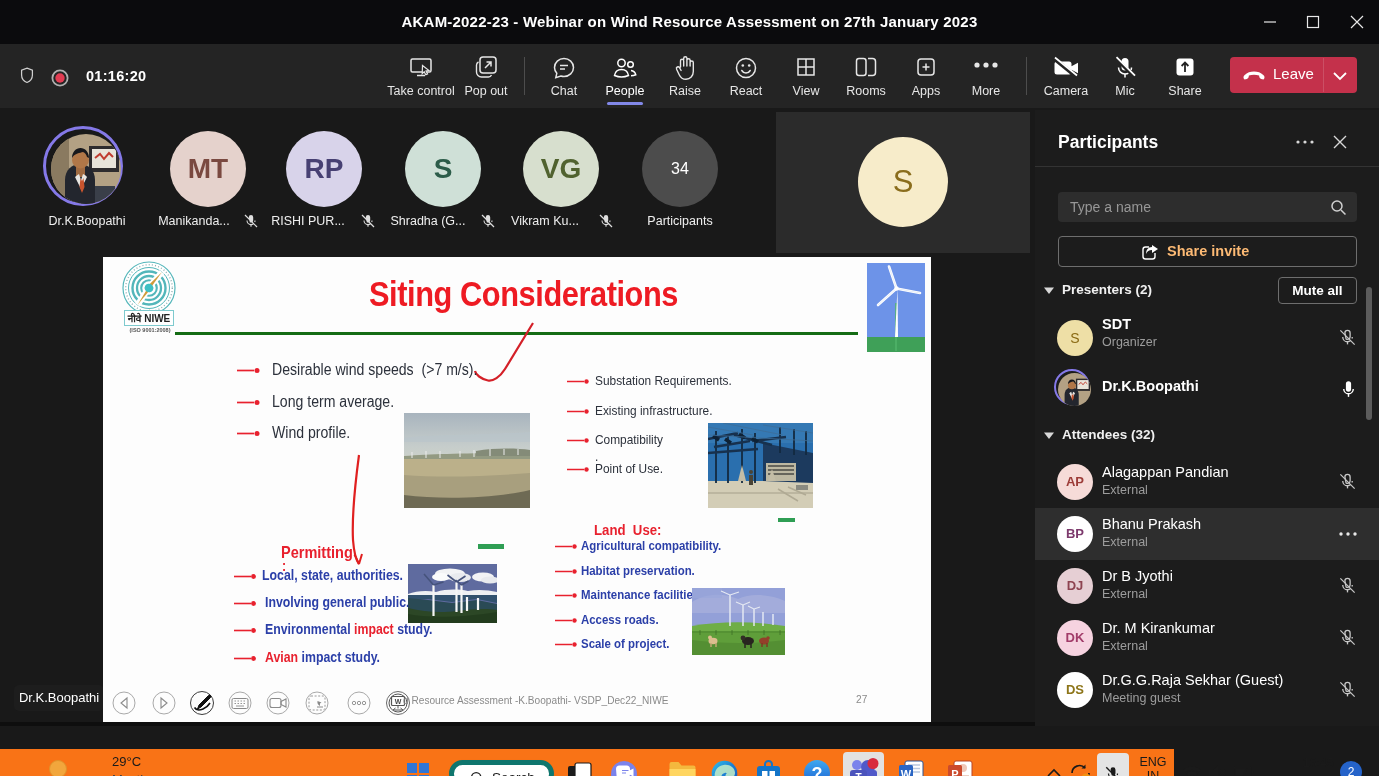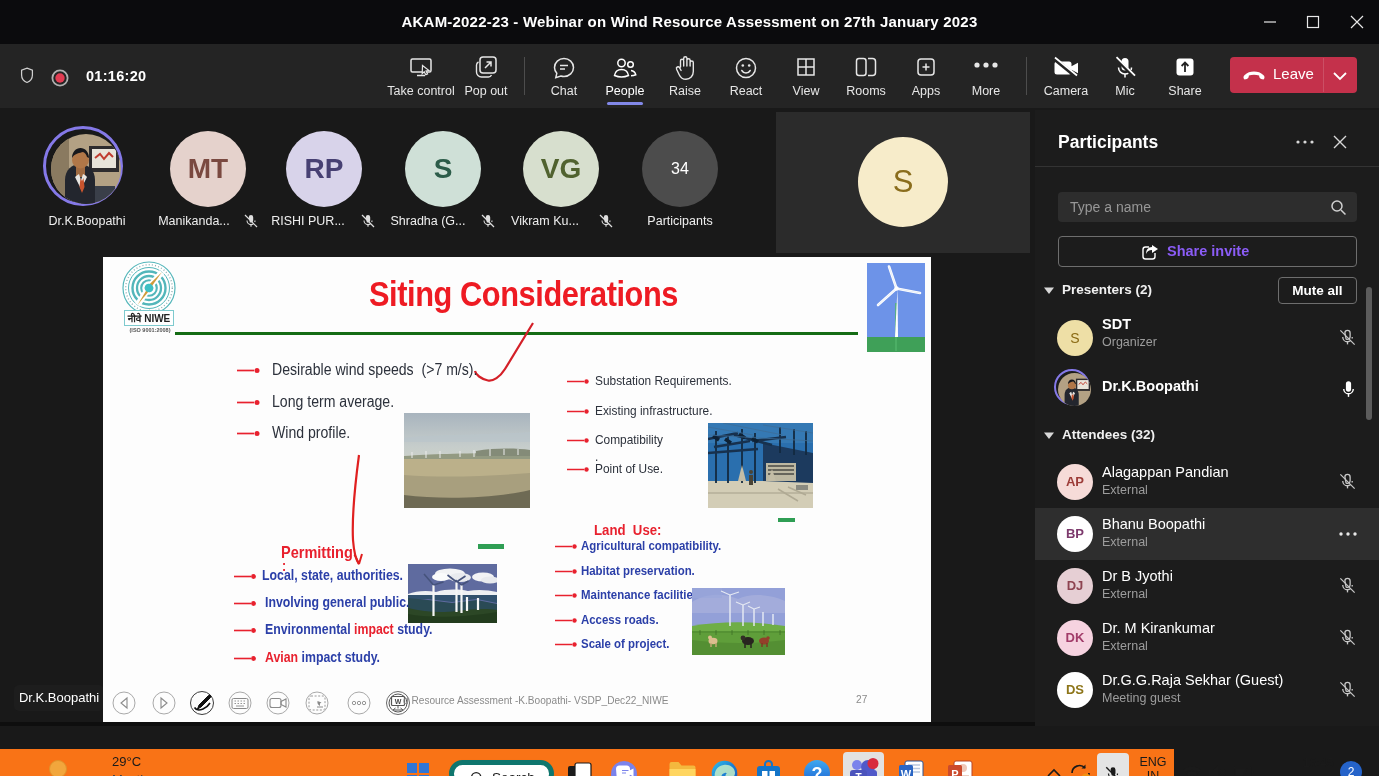--- a/index.html
+++ b/index.html
@@ -515,21 +515,21 @@
           <circle cx="7" cy="7" r="5" fill="none" stroke="#d0d0d0" stroke-width="1.5"></circle>
           <path d="M11 11l4.5 4.5" stroke="#d0d0d0" stroke-width="1.5"></path>
         </svg>
   </div>
 
   <div class="abs" style="left:23px;top:126px;width:299px;height:31px;border:1px solid #6e6e6e;border-radius:4px;">
     <svg class="abs" style="left:82px;top:6px" width="19" height="18" viewBox="0 0 19 18">
           <path d="M8 4H4.5A2.5 2.5 0 002 6.5v7A2.5 2.5 0 004.5 16h7a2.5 2.5 0 002.5-2.5V10" fill="none" stroke="#fff" stroke-width="1.4"></path>
           <path d="M11 2l6 4-6 4V7c-3 0-5 1.5-6 4 0-4 2-7 6-7z" fill="#fff"></path>
         </svg>
-    <div class="abs" style="left:108px;top:6px;color:#8b5cf6;font-size:14.5px;font-weight:700">Share invite</div>
+    <div class="abs" style="left:108px;top:6px;color:#fdba74;font-size:14.5px;font-weight:700">Share invite</div>
   </div>
 
   <svg class="abs" style="left:8px;top:176px" width="12" height="9" viewBox="0 0 12 9">
         <path d="M1 1.5h10L6 8z" fill="#d8d8d8"></path>
       </svg>
   <div class="abs" style="left:27px;top:172px;color:#f0f0f0;font-size:13.5px;font-weight:600">Presenters (2)</div>
   <div class="abs" style="left:243px;top:167px;width:79px;height:27px;border:1px solid #6e6e6e;border-radius:4px;color:#fff;font-size:13.5px;font-weight:700;text-align:center;line-height:26px">Mute all</div>
 
   <div class="prow" style="top:202px">
     <div class="pav" style="background:#eedfa6;color:#8a6a14;font-size:14px;font-weight:500">S</div>
@@ -577,21 +577,21 @@
     <div class="psub">External</div>
     <svg class="abs" style="left:303px;top:16px" width="19" height="19" viewBox="0 0 16 16">
           <path d="M2 2l12 12" stroke="#c8c8c8" stroke-width="1.1"></path>
           <path d="M5.8 4.2a2.2 2.2 0 014.4 0v3.1a2.2 2.2 0 01-3.4 1.9z" fill="none" stroke="#c8c8c8" stroke-width="1.1"></path>
           <path d="M4 7.5c0 2.3 1.8 4.1 4 4.1.9 0 1.8-.3 2.5-.8M12 7.5c0 .5-.1 1-.3 1.4" fill="none" stroke="#c8c8c8" stroke-width="1.1"></path>
           <path d="M8 11.6v2.2" stroke="#c8c8c8" stroke-width="1.1"></path>
         </svg>
   </div>
   <div class="prow" style="top:398px;background:#2e2e2e">
     <div class="pav" style="background:#ffffff;color:#7d3a6d">BP</div>
-    <div class="pname">Bhanu Boopathi</div>
+    <div class="pname">Bhanu Prakash</div>
     <div class="psub">External</div>
     <svg class="abs" style="left:303px;top:20px" width="20" height="12" viewBox="0 0 20 12">
           <circle cx="3" cy="6" r="1.7" fill="#e8e8e8"></circle>
           <circle cx="10" cy="6" r="1.7" fill="#e8e8e8"></circle>
           <circle cx="17" cy="6" r="1.7" fill="#e8e8e8"></circle>
         </svg>
   </div>
   <div class="prow" style="top:450px">
     <div class="pav" style="background:#e6cfd4;color:#8d4350">DJ</div>
     <div class="pname">Dr B Jyothi</div>

